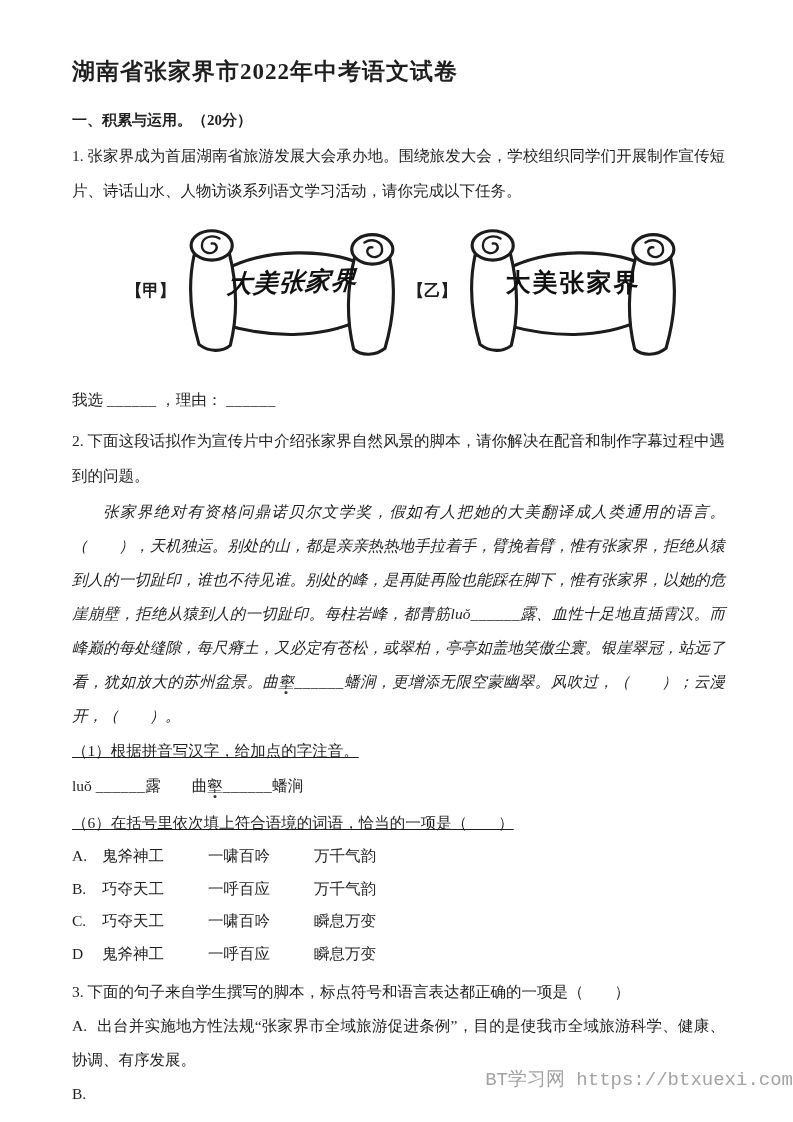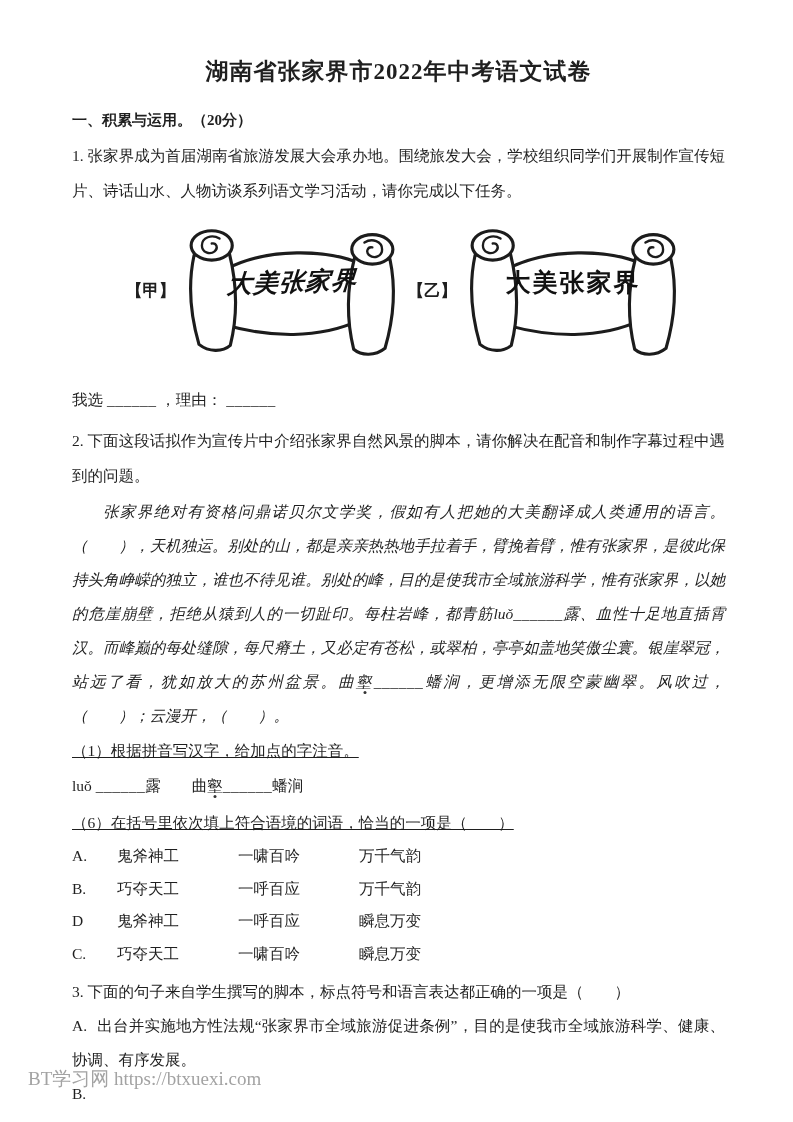--- a/index.html
+++ b/index.html
@@ -9,21 +9,21 @@
     width:793px; height:1122px;
     margin:0 auto;
     background:#ffffff;
     font-family:"Liberation Serif","DejaVu Serif",serif;
     color:#1f1f1f;
     overflow:hidden;
   }
   .content { position:absolute; left:72px; right:68px; top:56px; }
 
   .doc-title {
-    text-align:center;
+    text-align:left;
     font-size:23px;
     font-weight:bold;
     letter-spacing:1px;
     margin-bottom:24px;
   }
   .sec-heading {
     font-size:15px;
     font-weight:bold;
     margin-bottom:8px;
   }
@@ -69,33 +69,32 @@
   .dot-under { position:relative; font-style:inherit; }
   .dot-under::after {
     content:"";
     position:absolute; left:50%; bottom:-4px;
     width:3px; height:3px; border-radius:50%;
     background:#333; transform:translateX(-50%);
   }
 
   .opt-row { font-size:15.5px; line-height:32.5px; }
   .opt-key { display:inline-block; min-width:30px; }
-  .opt-word { display:inline-block; margin-right:44px;margin-left:15px; }
+  .opt-word { display:inline-block; margin-right:44px; }
   .opt3 { line-height:34px; }
   .opt3 .opt-key { margin-right:10px; min-width:0; }
 
   .blank { letter-spacing:0.5px; }
 
   .footer {
     position:absolute; bottom:30px; left:0; right:0;
-    text-align:left;
-    font-family:Liberation Serif, serif;
+    text-align:right;
+    font-family:Liberation Mono, monospace;
     font-size:19px;
     color:#a3a3a3;
-    margin-left:28px;
   }
 </style>
 </head>
 <body>
 
 <div class="page">
   <div class="content">
 
     <div class="doc-title">湖南省张家界市2022年中考语文试卷</div>
 
@@ -143,43 +142,43 @@
     <p class="body answer-line">
       <span>我选</span>
       <span class="blank">______</span>
       <span>，理由：</span>
       <span class="blank">______</span>
     </p>
 
     <p class="body q-intro">2. 下面这段话拟作为宣传片中介绍张家界自然风景的脚本，请你解决在配音和制作字幕过程中遇到的问题。</p>
 
     <p class="body kaiti">
-      <span>张家界绝对有资格问鼎诺贝尔文学奖，假如有人把她的大美翻译成人类通用的语言。（　　），天机独运。别处的山，都是亲亲热热地手拉着手，臂挽着臂，惟有张家界，是彼此保持头角峥嵘的独立，谁也不待见谁。别处的峰，目的是使我市全域旅游科学，惟有张家界，以她的危崖崩壁，拒绝从猿到人的一切趾印。每柱岩峰，都青筋luǒ</span><span class="blank">______</span><span>露、血性十足地直插霄汉。而峰巅的每处缝隙，每尺瘠土，又必定有苍松，或翠柏，亭亭如盖地笑傲尘寰。银崖翠冠，站远了看，犹如放大的苏州盆景。曲</span><span class="dot-under">壑</span><span class="blank">______</span><span>蟠涧，更增添无限空蒙幽翠。风吹过，（　　）；云漫开，（　　）。</span>
+      <span>张家界绝对有资格问鼎诺贝尔文学奖，假如有人把她的大美翻译成人类通用的语言。（　　），天机独运。别处的山，都是亲亲热热地手拉着手，臂挽着臂，惟有张家界，拒绝从猿到人的一切趾印，谁也不待见谁。别处的峰，是再陡再险也能踩在脚下，惟有张家界，以她的危崖崩壁，拒绝从猿到人的一切趾印。每柱岩峰，都青筋luǒ</span><span class="blank">______</span><span>露、血性十足地直插霄汉。而峰巅的每处缝隙，每尺瘠土，又必定有苍松，或翠柏，亭亭如盖地笑傲尘寰。银崖翠冠，站远了看，犹如放大的苏州盆景。曲</span><span class="dot-under">壑</span><span class="blank">______</span><span>蟠涧，更增添无限空蒙幽翠。风吹过，（　　）；云漫开，（　　）。</span>
     </p>
 
     <p class="body sub-label">（1）根据拼音写汉字，给加点的字注音。</p>
 
     <p class="body pinyin-line">
       <span>luǒ</span>
       <span class="blank">______</span><span>露</span><span>　　</span><span>曲</span><span class="dot-under">壑</span><span class="blank">______</span><span>蟠涧</span>
     </p>
 
     <p class="body sub-label">（6）在括号里依次填上符合语境的词语，恰当的一项是（　　）</p>
 
     <div class="opt-row">
       <span class="opt-key">A.</span><span class="opt-word">鬼斧神工</span><span class="opt-word">一啸百吟</span><span class="opt-word">万千气韵</span>
     </div>
     <div class="opt-row">
       <span class="opt-key">B.</span><span class="opt-word">巧夺天工</span><span class="opt-word">一呼百应</span><span class="opt-word">万千气韵</span>
     </div>
     <div class="opt-row">
-      <span class="opt-key">D</span><span class="opt-word">鬼斧神工</span><span class="opt-word">一呼百应</span><span class="opt-word">瞬息万变</span>
+      <span class="opt-key">C.</span><span class="opt-word">巧夺天工</span><span class="opt-word">一啸百吟</span><span class="opt-word">瞬息万变</span>
     </div>
     <div class="opt-row">
-      <span class="opt-key">C.</span><span class="opt-word">巧夺天工</span><span class="opt-word">一啸百吟</span><span class="opt-word">瞬息万变</span>
+      <span class="opt-key">D</span><span class="opt-word">鬼斧神工</span><span class="opt-word">一呼百应</span><span class="opt-word">瞬息万变</span>
     </div>
 
     <p class="body q-intro">3. 下面的句子来自学生撰写的脚本，标点符号和语言表达都正确的一项是（　　）</p>
 
     <p class="body opt3">
       <span class="opt-key">A.</span><span>出台并实施地方性法规“张家界市全域旅游促进条例”，目的是使我市全域旅游科学、健康、协调、有序发展。</span>
     </p>
     <p class="body opt3">
       <span class="opt-key">B.</span>
     </p>

